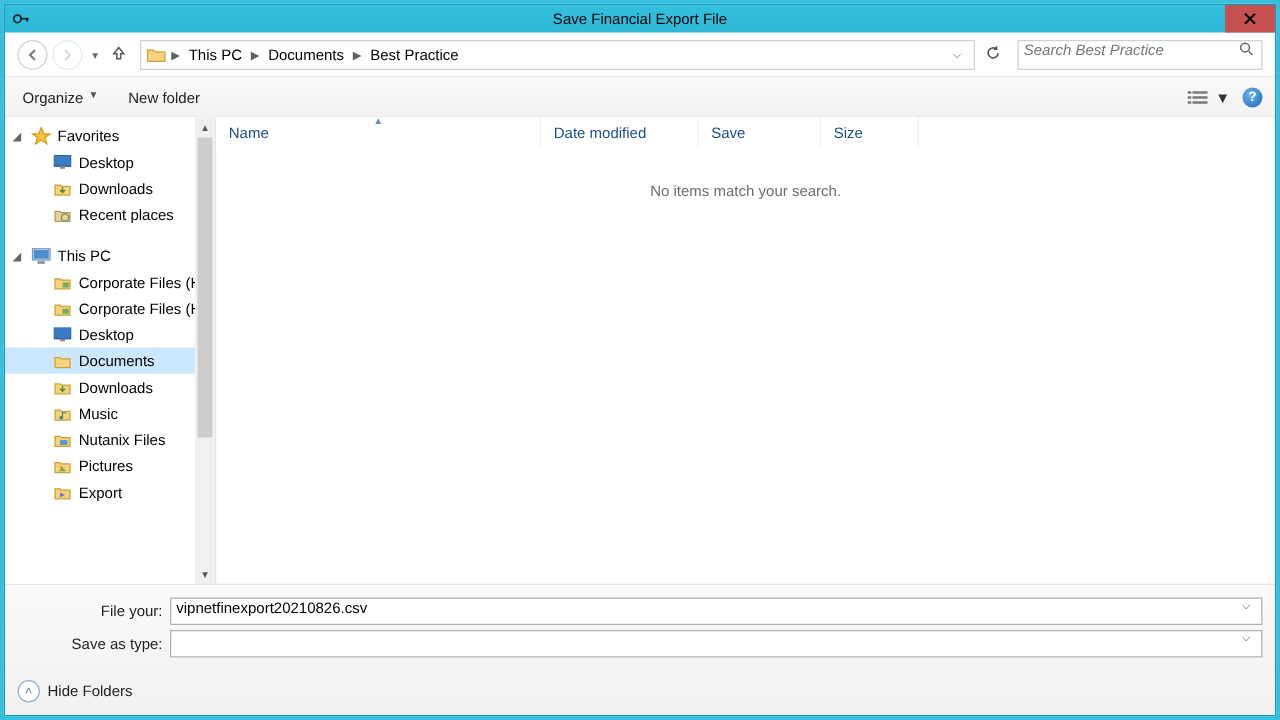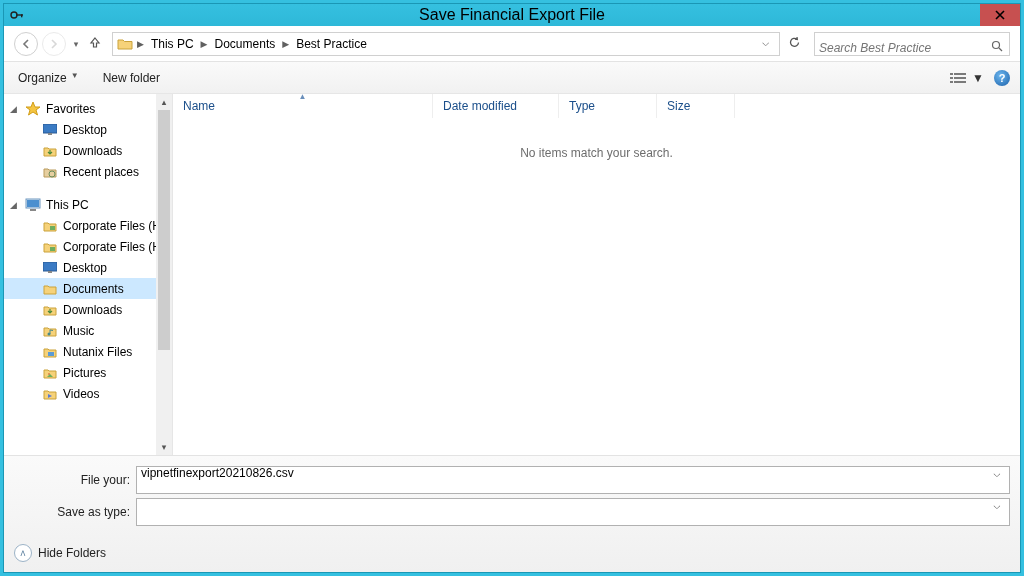--- a/index.html
+++ b/index.html
@@ -1,34 +1,34 @@
 <!DOCTYPE html>
 <html><head>
 <meta charset="utf-8">
 <style>
   * { box-sizing: border-box; margin: 0; padding: 0; font-family: "Segoe UI", Tahoma, sans-serif; font-size: 12px; }
   body { width: 1024px; height: 576px; background: #35c0e0; overflow: hidden; }
   .window { position: absolute; left: 3px; top: 3px; right: 3px; bottom: 3px; background: #fff; display: flex; flex-direction: column; border: 1px solid #1a97b5; }
   .titlebar { height: 22px; background: linear-gradient(#35c0e0,#2eb8d8); display: flex; align-items: center; position: relative; color: #000; }
   .titlebar .icon-key { margin: 0 6px; display: flex; align-items: center; }
-  .titlebar .title { position: absolute; left: 0; right: 0; text-align: center; font-size: 16px; }
+  .titlebar .title { position: absolute; left: 0; right: 0; text-align: center; font-size: 12px; }
   .titlebar .close { position: absolute; right: 0; top: 0; width: 40px; height: 100%; background: #c75050; display: flex; align-items: center; justify-content: center; color: #000; font-weight: bold; font-size: 13px; cursor: pointer; }
   .navbar { height: 36px; background: #fff; border-bottom: 1px solid #e3e3e3; display: flex; align-items: center; padding: 4px 10px; gap: 4px; }
   .nav-btn { width: 24px; height: 24px; border: 1px solid #d0d0d0; border-radius: 50%; display: flex; align-items: center; justify-content: center; color: #888; background: #fff; }
   .nav-btn.fwd { opacity: 0.45; }
   .recent-drop { width: 12px; text-align: center; color: #666; font-size: 9px; }
   .up-arrow { width: 14px; text-align: center; color: #444; font-size: 14px; margin: 0 2px; }
   .breadcrumb { flex: 1; height: 24px; border: 1px solid #d0d0d0; display: flex; align-items: center; padding: 0 4px; gap: 2px; margin-left: 4px; }
   .breadcrumb .folder-ic { width: 16px; height: 16px; display: flex; align-items: center; justify-content: center; }
   .breadcrumb .crumb { padding: 2px 3px; }
   .breadcrumb .sep { color: #606060; font-size: 9px; padding: 0 2px; }
   .breadcrumb .spacer { flex: 1; }
   .breadcrumb .bc-drop { color: #606060; font-size: 9px; padding: 0 6px; }
   .refresh { width: 20px; text-align: center; color: #555; padding: 0 4px; font-size: 13px; }
-  .searchbox { width: 196px; height: 24px; border: 1px solid #d0d0d0; display: flex; align-items: flex-end; padding: 0 4px; margin-left: 6px; }
+  .searchbox { width: 196px; height: 24px; border: 1px solid #d0d0d0; display: flex; align-items: flex-start; padding: 0 4px; margin-left: 6px; }
   .searchbox input { flex: 1; border: none; outline: none; font-style: italic; color: #999; font-size: 12px; background: transparent; }
   .searchbox .mag { color: #555; font-size: 12px; padding: 0 2px; }
   .toolbar { height: 32px; background: linear-gradient(#fafafa,#f1f1f1); border-bottom: 1px solid #e6e6e6; display: flex; align-items: center; padding: 0 10px; gap: 16px; }
   .toolbar .tool { display: flex; gap: 4px; color: #222; padding: 2px 4px; }
   .toolbar .tool .drop { font-size: 8px; color: #555; }
   .toolbar .rtools { margin-left: auto; display: flex; align-items: center; gap: 6px; }
   .view-btn { display: flex; align-items: center; gap: 4px; padding: 2px 4px; color: #333; }
   .help-ic { width: 16px; height: 16px; border-radius: 50%; background: radial-gradient(circle at 40% 35%, #6db8f0, #1a5fa8); color: #fff; font-weight: bold; display: flex; align-items: center; justify-content: center; font-size: 11px; }
   .body { flex: 1; display: flex; min-height: 0; background: #fff; }
   .navpane { width: 152px; background: #fff; padding: 4px 0; position: relative; border-right: 0; }
@@ -44,21 +44,21 @@
   .navscroll .thumb { margin: 0 2px; background: #cdcdcd; height: 240px; }
   .navscroll .track { flex: 1; }
   .content { flex: 1; display: flex; flex-direction: column; border-left: 1px solid #e6e6e6; }
   .cols { height: 24px; display: flex; align-items: stretch; border-bottom: 0px solid #eee; }
   .col { display: flex; align-items: center; padding: 0 10px; color: #1a4e8a; position: relative; border-right: 1px solid #eee; background: #fff; }
   .col .sort { position: absolute; top: -2px; left: 50%; transform: translateX(-50%); font-size: 8px; color: #6a8fbb; }
   .file-area { flex: 1; display: flex; align-items: flex-start; justify-content: center; padding-top: 28px; color: #6d6d6d; }
   .footer { background: linear-gradient(#fafafa,#f0f0f0); border-top: 1px solid #e3e3e3; padding: 6px 10px 10px; }
   .form-row { display: flex; align-items: center; margin: 4px 0; }
   .form-row label { width: 122px; text-align: right; padding-right: 6px; color: #222; }
-  .combo { flex: 1; height: 22px; border: 1px solid #b1b1b1; background: #fff; display: flex; align-items: flex-end; padding: 13px 4px; position: relative; }
+  .combo { flex: 1; height: 22px; border: 1px solid #b1b1b1; background: #fff; display: flex; align-items: flex-start; padding: 0 4px; position: relative; }
   .combo input { flex: 1; border: none; outline: none; font-size: 12px; background: transparent; }
   .combo .cb-drop { width: 16px; text-align: center; color: #555; font-size: 9px; }
   .btnrow { display: flex; align-items: center; margin-top: 18px; }
   .hide-folders { display: flex; align-items: center; gap: 6px; color: #222; }
   .hf-ic { width: 18px; height: 18px; border: 1px solid #9cb3c7; border-radius: 50%; display: flex; align-items: center; justify-content: center; color: #5b7f9e; font-size: 10px; background: #fff; }
   .btns { margin-left: auto; display: flex; gap: 8px; }
   .btn { width: 86px; height: 24px; border: 1px solid #acacac; background: linear-gradient(#f6f6f6,#e9e9e9); display: flex; align-items: center; justify-content: center; cursor: pointer; }
   .btn.default { border: 1px solid #3399ff; box-shadow: inset 0 0 0 1px rgba(51,153,255,0.35); }
   input[type=text] { font-family: inherit; }
 </style>
@@ -282,21 +282,21 @@
               </span>
               <span>Pictures</span>
             </div>
             <div class="tree-item indent">
               <span class="ic">
                 <svg width="14" height="14" viewBox="0 0 14 14">
                   <path d="M1 4 L5 4 L6 5 L13 5 L13 12 L1 12 Z" fill="#f6d27a" stroke="#caa23b"></path>
                   <path d="M5 7 L9 9 L5 11 Z" fill="#5b7bd5"></path>
                 </svg>
               </span>
-              <span>Videos</span>
+              <span>Export</span>
             </div>
           </div>
       </div>
     </div>
     <div class="navscroll">
       <div class="arrow">▴</div>
       <div class="thumb"></div>
       <div class="track"></div>
       <div class="arrow">▾</div>
     </div>
@@ -304,21 +304,21 @@
     <div class="content">
       <div class="cols">
         <div class="col" style="width:260px">
             <span class="sort">▲</span>
             <span>Name</span>
           </div>
         <div class="col" style="width:126px">
             <span>Date modified</span>
           </div>
         <div class="col" style="width:98px">
-            <span>Type</span>
+            <span>Save</span>
           </div>
         <div class="col" style="width:78px">
             <span>Size</span>
           </div>
       </div>
       <div class="file-area">
         <span>No items match your search.</span>
       </div>
     </div>
   </div>

